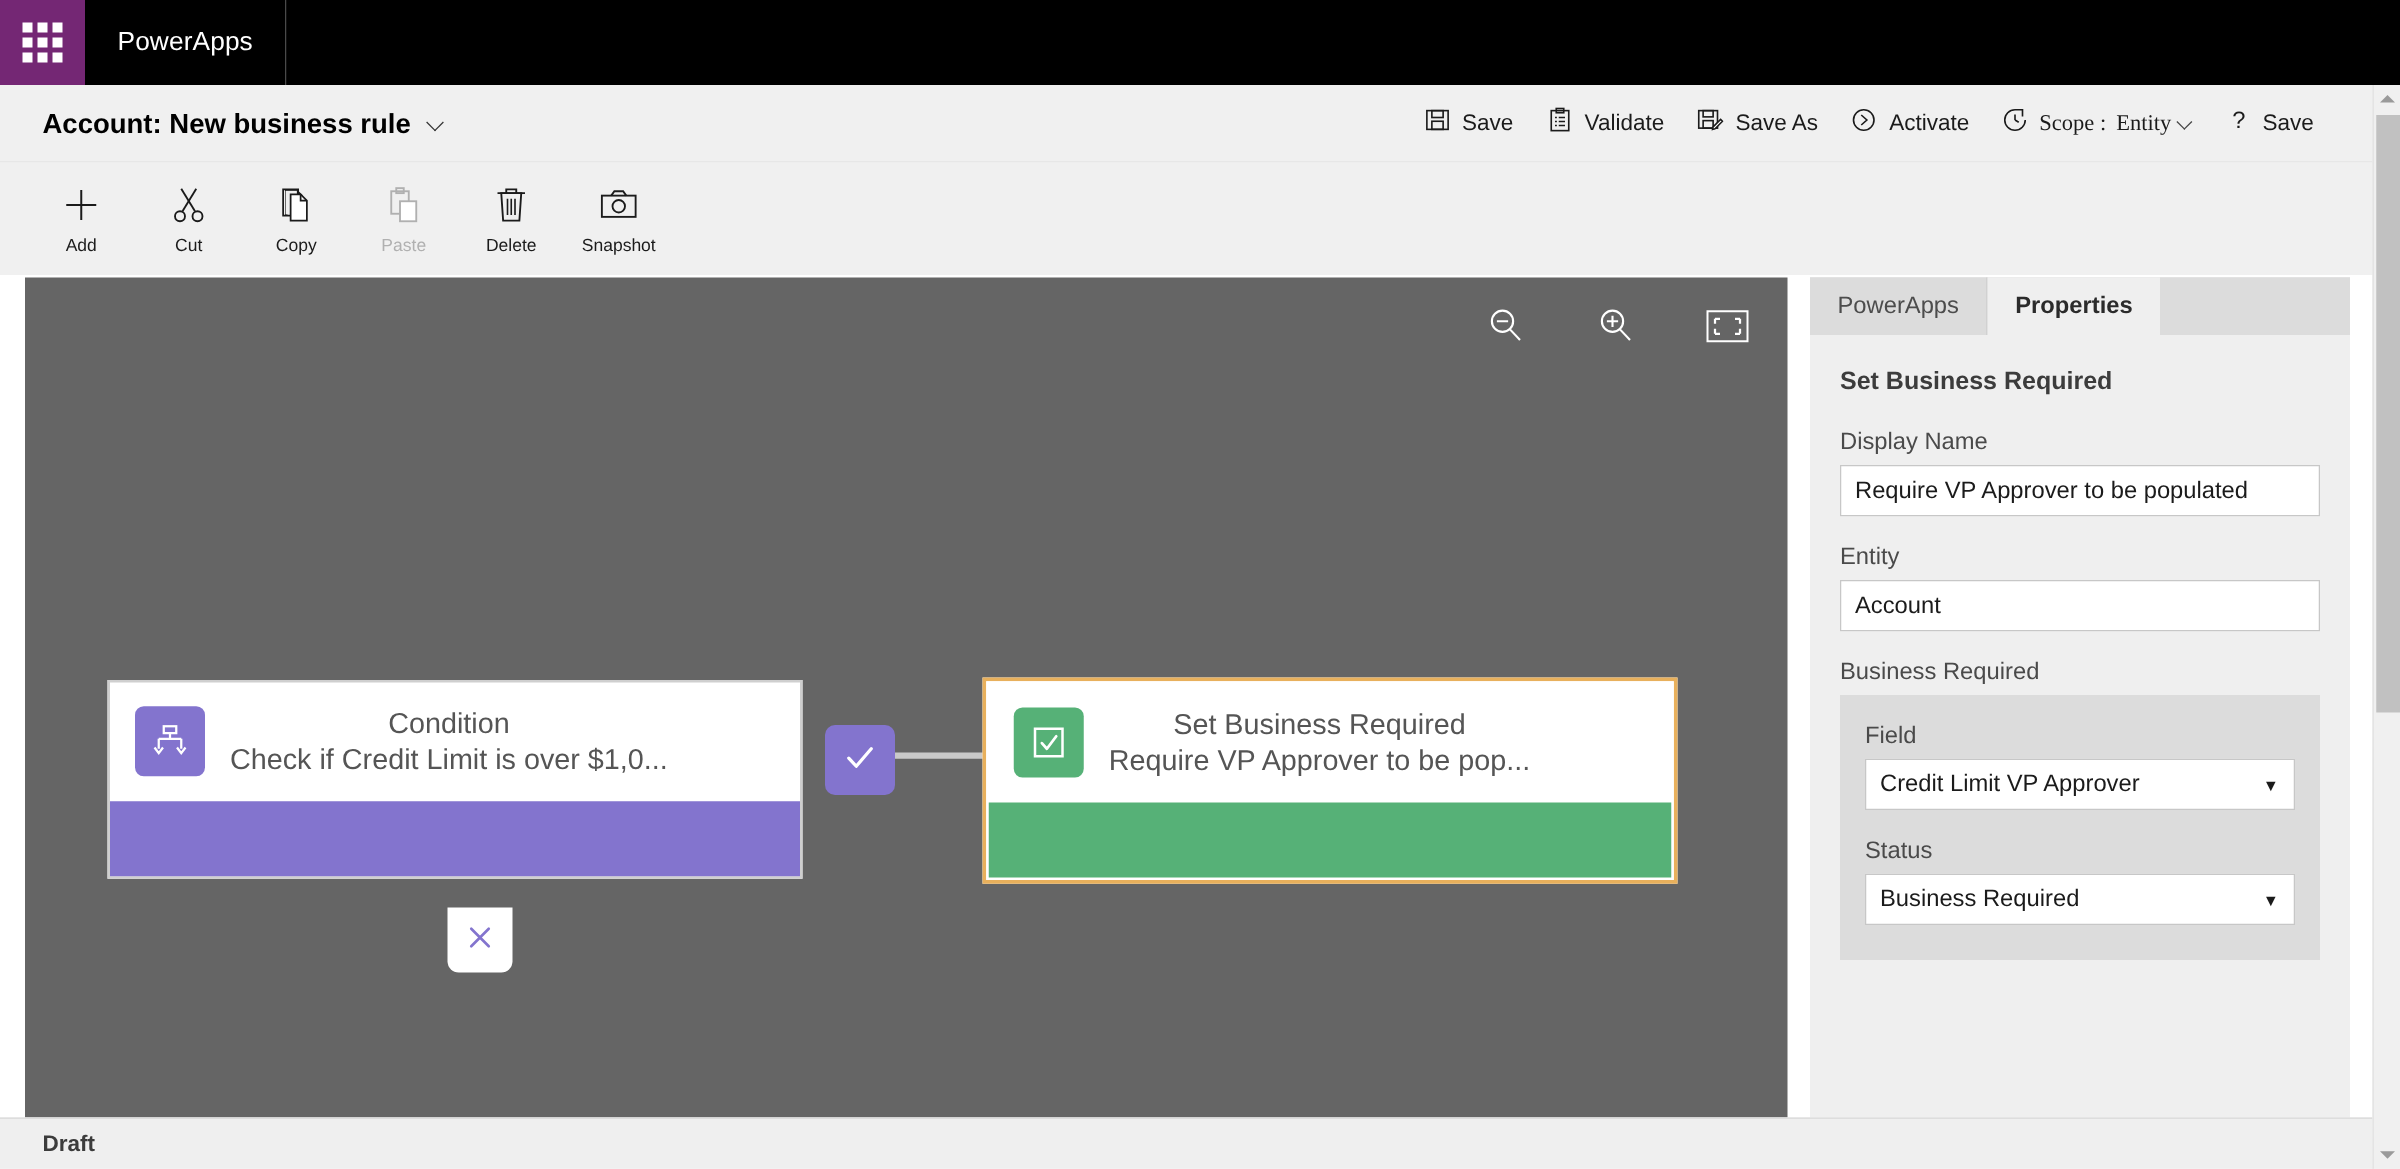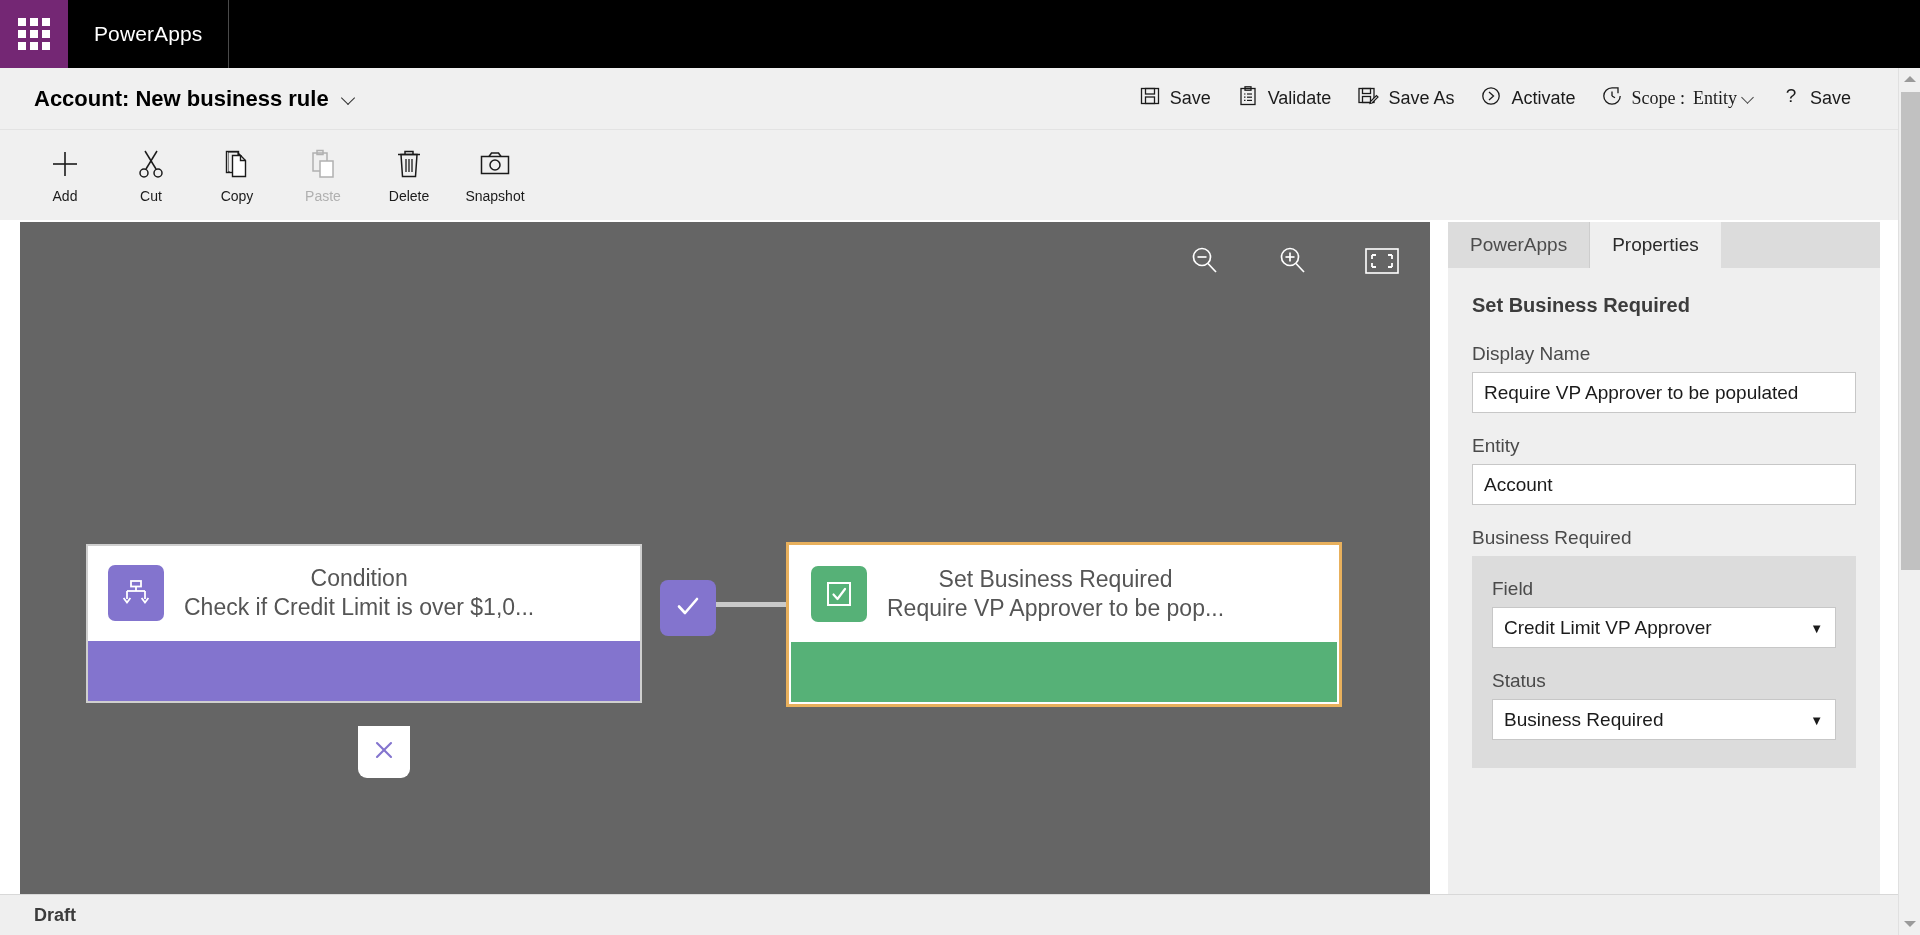--- a/index.html
+++ b/index.html
@@ -134,21 +134,21 @@
   
   .right-panel {
     position: absolute; left: 1448px; top: 222px; width: 432px; height: 672px;
     background: #efefef;
   }
   .tabs { display: flex; height: 46px; background: #dcdcdc; }
   .tab {
     padding: 0 22px; display: flex; align-items: center; font-size: 19px;
     color: #4c4c4c; background: #dcdcdc; cursor: pointer; border-right: 1px solid #cdcdcd;
   }
-  .tab.active { background: #efefef; color: #2b2b2b; font-weight: 400; border-right: none; }
+  .tab.active { background: #efefef; color: #2b2b2b; font-weight: 700; border-right: none; }
   .tab-filler { flex: 1; background: #dcdcdc; }
 
   .panel-body { padding: 26px 24px 0 24px; }
   .panel-heading { font-size: 20px; font-weight: 700; color: #3c3c3c; margin-bottom: 26px; }
   .field-label { font-size: 19px; color: #4a4a4a; margin-bottom: 7px; }
   .text-input {
     width: 100%; height: 41px; background: #ffffff; border: 1px solid #c7c7c7;
     font-size: 19px; color: #1b1b1b; padding: 0 11px; font-family: inherit;
     margin-bottom: 22px;
   }

